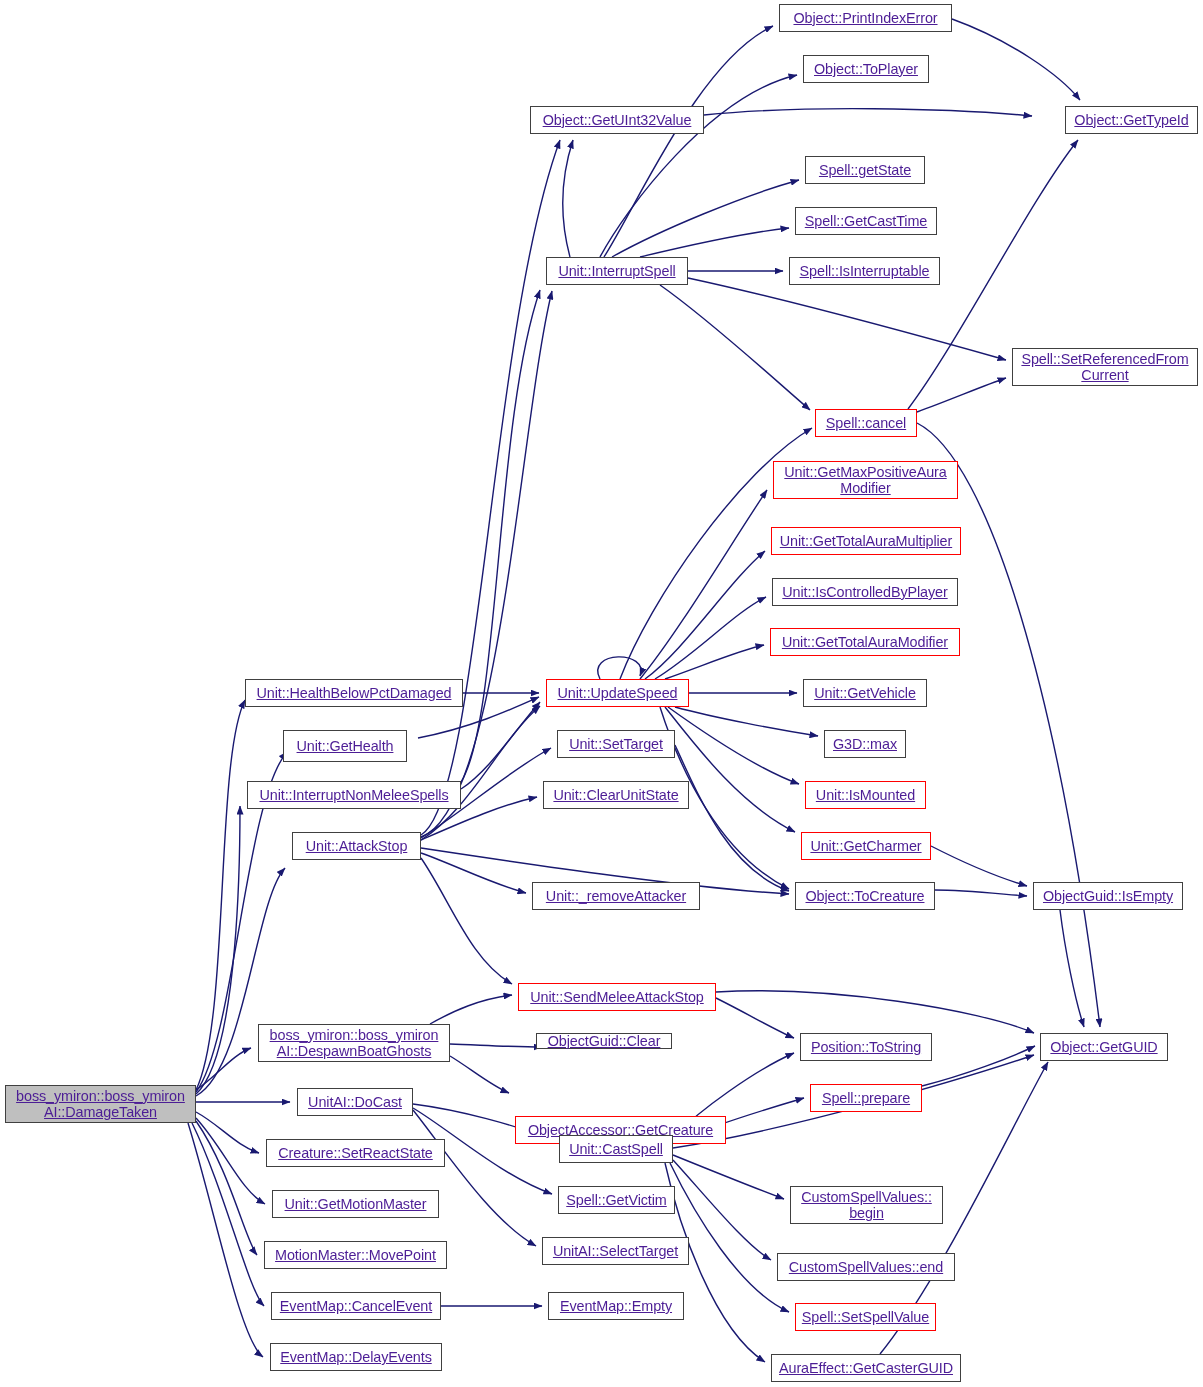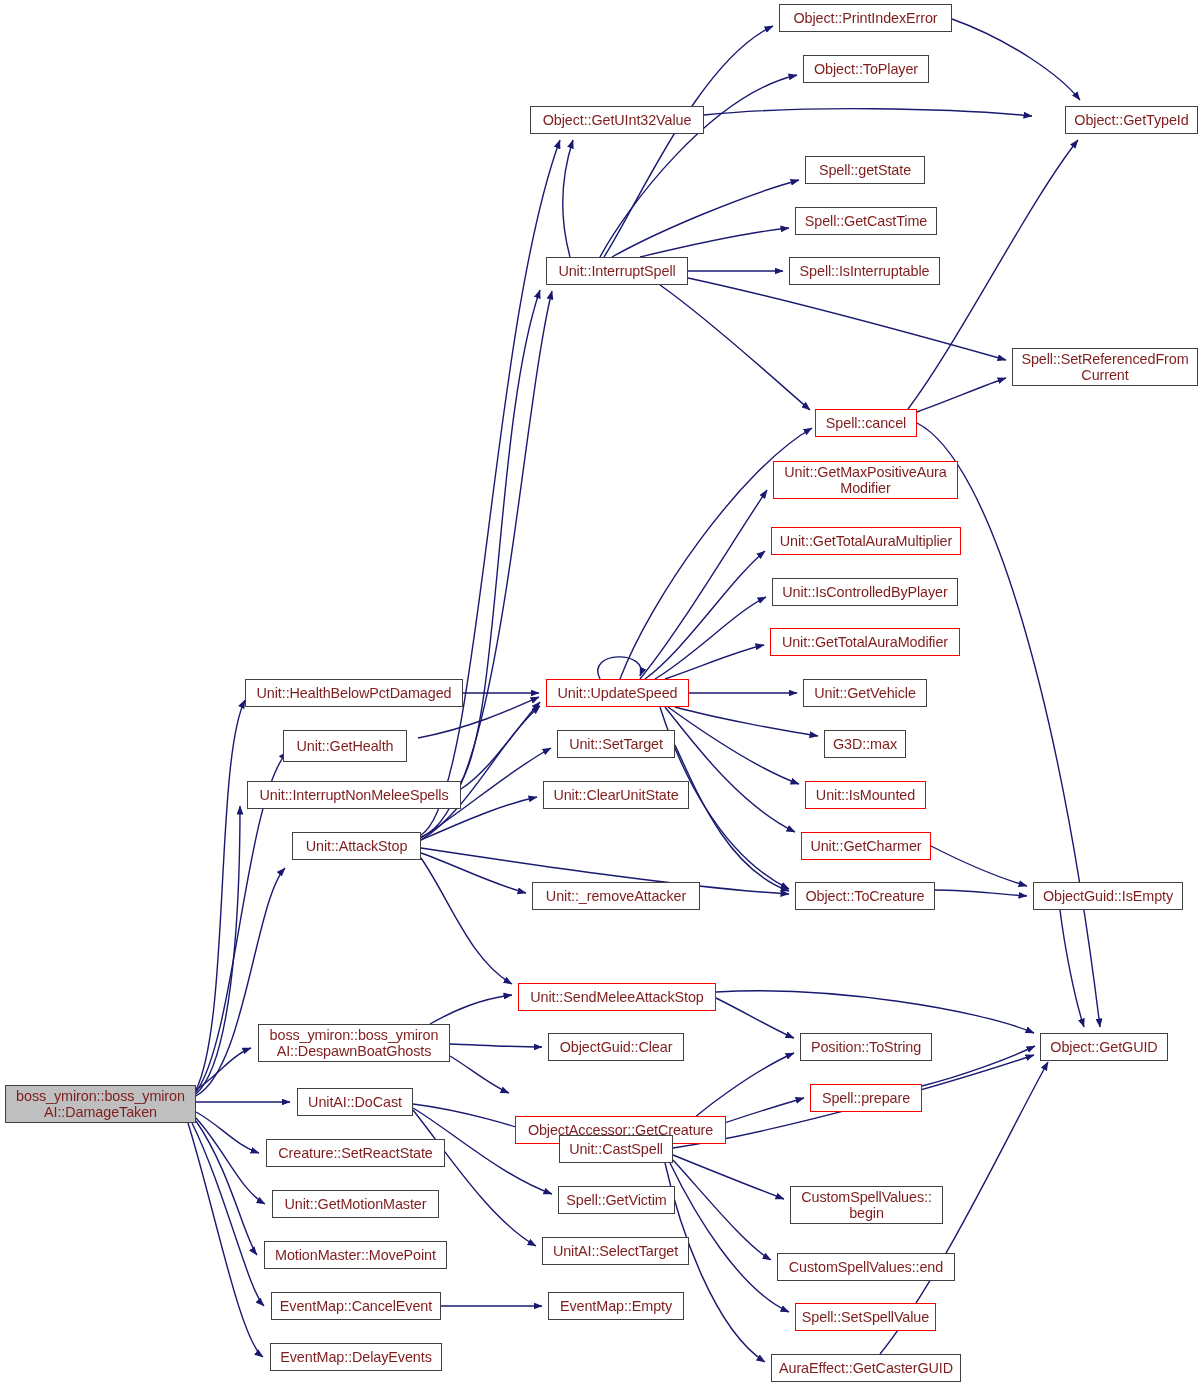--- a/index.html
+++ b/index.html
@@ -23,29 +23,30 @@
     top: 0;
     width: 1203px;
     height: 1387px;
     pointer-events: none;
   }
   .node {
     position: absolute;
     box-sizing: border-box;
     border: 1px solid #404040;
     background: #ffffff;
-    color: #7f1d1d;
+    color: #4c1d95;
     font-size: 14.4px;
     line-height: 1.12;
     display: flex;
     align-items: center;
     justify-content: center;
     text-align: center;
     white-space: pre-line;
     letter-spacing: -0.1px;
+    text-decoration: underline;
   }
   .node.red {
     border-color: #ff0000;
   }
   .node.root {
     background: #bfbfbf;
     border-color: #404040;
   }
 </style>
 </head>
@@ -145,21 +146,21 @@
       <div class="node" style="left: 264px; top: 1241px; width: 183px; height: 28px;">MotionMaster::MovePoint</div>
       <div class="node" style="left: 271px; top: 1292px; width: 170px; height: 28px;">EventMap::CancelEvent</div>
       <div class="node" style="left: 270px; top: 1343px; width: 172px; height: 28px;">EventMap::DelayEvents</div>
       <div class="node" style="left: 530px; top: 106px; width: 174px; height: 28px;">Object::GetUInt32Value</div>
       <div class="node" style="left: 546px; top: 257px; width: 142px; height: 28px;">Unit::InterruptSpell</div>
       <div class="node red" style="left: 546px; top: 679px; width: 143px; height: 28px;">Unit::UpdateSpeed</div>
       <div class="node" style="left: 557px; top: 730px; width: 118px; height: 28px;">Unit::SetTarget</div>
       <div class="node" style="left: 543px; top: 781px; width: 146px; height: 28px;">Unit::ClearUnitState</div>
       <div class="node" style="left: 532px; top: 882px; width: 168px; height: 28px;">Unit::_removeAttacker</div>
       <div class="node red" style="left: 518px; top: 983px; width: 198px; height: 28px;">Unit::SendMeleeAttackStop</div>
-      <div class="node" style="left: 548px; top: 1033px; width: 136px; height: 28px; text-align: right;">ObjectGuid::Clear</div>
+      <div class="node" style="left: 536px; top: 1033px; width: 136px; height: 16px; text-align: right;">ObjectGuid::Clear</div>
       <div class="node red" style="left: 515px; top: 1084px; width: 211px; height: 28px; margin-top: 32px;">ObjectAccessor::GetCreature</div>
       <div class="node" style="left: 559px; top: 1135px; width: 114px; height: 28px;">Unit::CastSpell</div>
       <div class="node" style="left: 558px; top: 1186px; width: 117px; height: 28px;">Spell::GetVictim</div>
       <div class="node" style="left: 542px; top: 1237px; width: 147px; height: 28px;">UnitAI::SelectTarget</div>
       <div class="node" style="left: 548px; top: 1292px; width: 136px; height: 28px;">EventMap::Empty</div>
       <div class="node" style="left: 779px; top: 4px; width: 173px; height: 28px;">Object::PrintIndexError</div>
       <div class="node" style="left: 803px; top: 55px; width: 126px; height: 28px;">Object::ToPlayer</div>
       <div class="node" style="left: 805px; top: 156px; width: 120px; height: 28px;">Spell::getState</div>
       <div class="node" style="left: 795px; top: 207px; width: 142px; height: 28px;">Spell::GetCastTime</div>
       <div class="node" style="left: 789px; top: 257px; width: 151px; height: 28px;">Spell::IsInterruptable</div>

